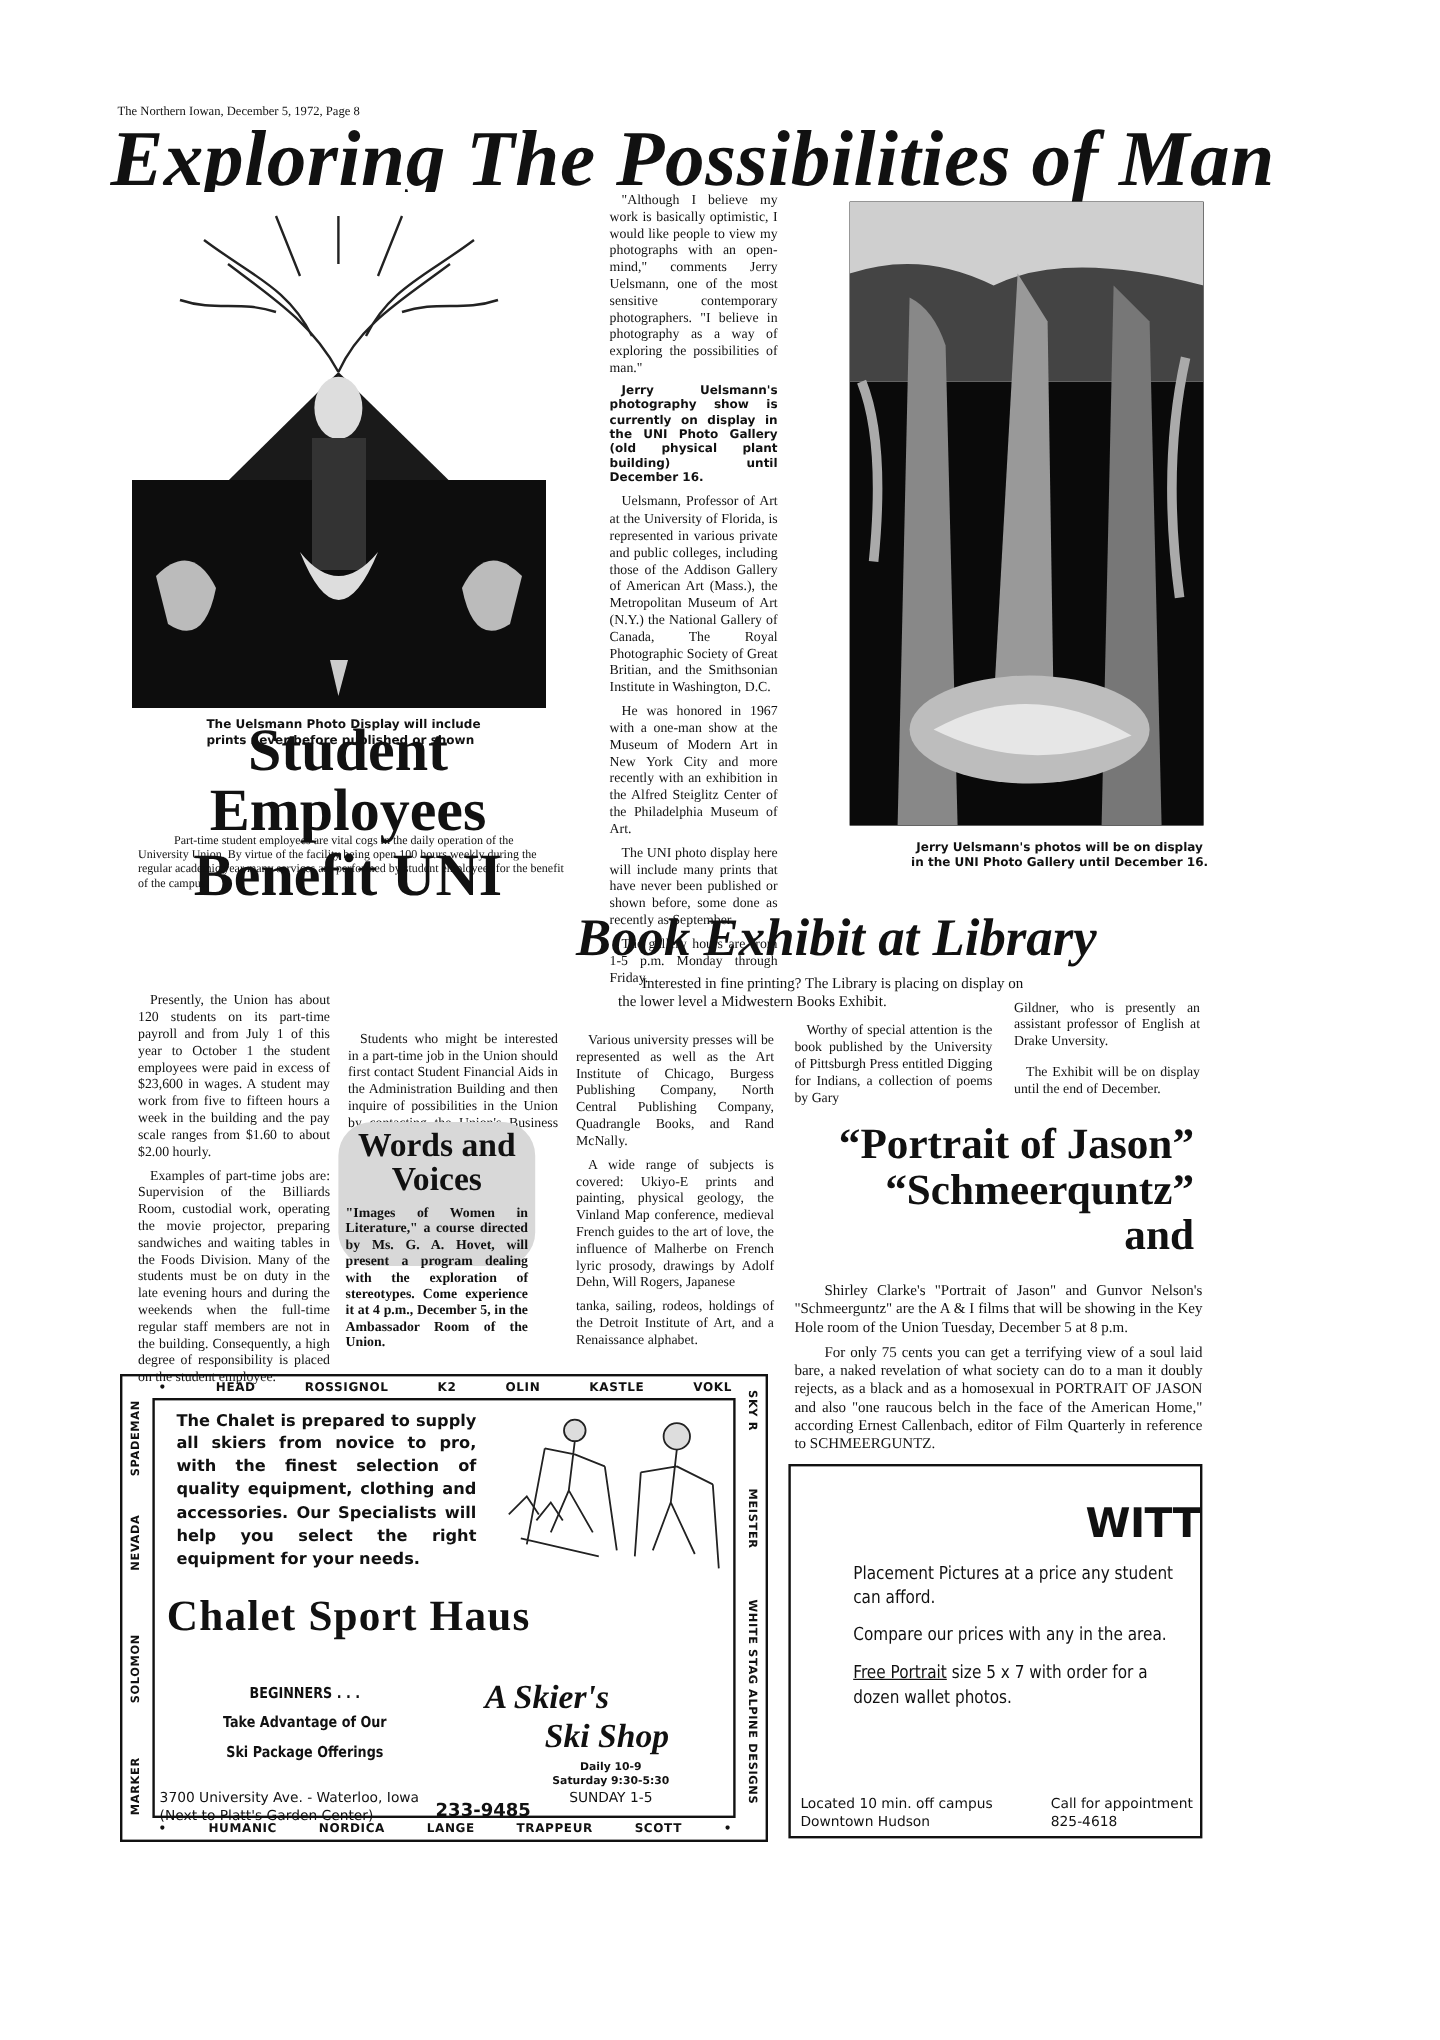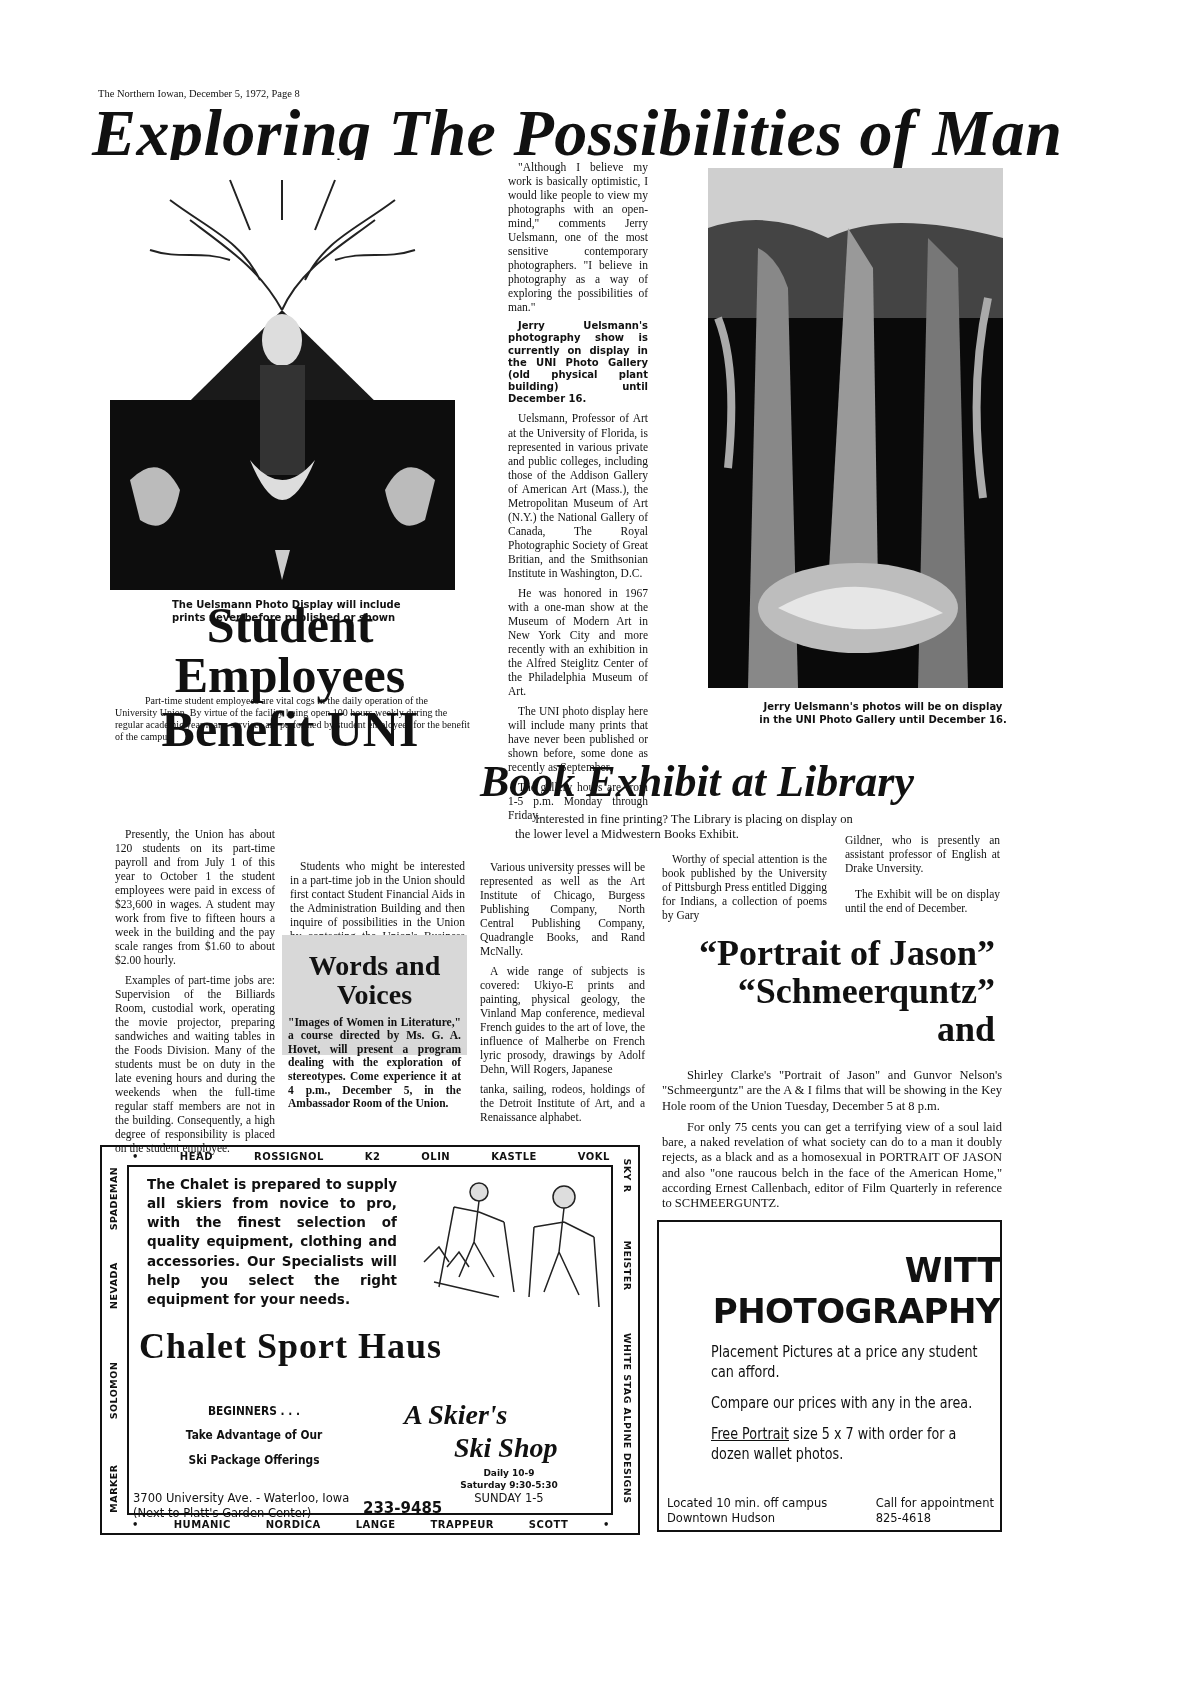--- a/index.html
+++ b/index.html
@@ -11,21 +11,21 @@
   .photo { background: #111; overflow: hidden; }
   .photo svg { width: 100%; height: 100%; display: block; }
   .caption { font-family: "DejaVu Sans", sans-serif; font-weight: bold; font-size: 10px; line-height: 1.3; }
   .col { font-size: 11.5px; line-height: 1.22; text-align: justify; }
   .col p { text-indent: 10px; margin-bottom: 6px; }
   .col p.bold { font-family: "DejaVu Sans", sans-serif; font-weight: bold; font-size: 10px; text-indent: 10px; }
   .headline-serif { font-weight: bold; text-align: center; line-height: 1; }
   .hl-student { left: 95px; top: 600px; width: 390px; font-size: 50px; }
   .intro { left: 115px; top: 695px; width: 355px; font-size: 10px; line-height: 1.2; }
   .intro p { text-indent: 30px; }
-  .words-box { left: 282px; top: 935px; width: 185px; height: 120px; background: #d8d8d8; padding: 16px 6px; }
+  .words-box { left: 282px; top: 935px; width: 164px; height: 120px; background: #d8d8d8; padding: 5px 6px; border-radius: 28px; }
   .words-title { font-size: 28px; font-weight: bold; text-align: center; line-height: 1.05; font-family: "Liberation Serif", serif; }
   .words-body { font-size: 11.5px; font-weight: bold; line-height: 1.18; text-align: justify; margin-top: 6px; }
   .book-hl { left: 480px; top: 760px; width: 520px; font-size: 44px; font-weight: bold; font-style: italic; white-space: nowrap; line-height: 1; }
   .book-intro { left: 515px; top: 812px; width: 340px; font-size: 12.5px; line-height: 1.2; }
   .book-intro p { text-indent: 20px; }
   .jason-hl { left: 655px; top: 935px; width: 340px; font-size: 36px; text-align: right; line-height: 1.05; font-weight: bold; }
   .ski-ad { left: 100px; top: 1145px; width: 540px; height: 390px; border: 2px solid #111; }
   .ski-inner { position: absolute; left: 25px; top: 18px; right: 25px; bottom: 18px; border: 2px solid #111; }
   .brand-top { position: absolute; left: 22px; right: 20px; top: 0px; height: 18px; display: flex; justify-content: space-between; align-items: center; font-family: "DejaVu Sans", sans-serif; font-weight: bold; font-size: 10px; letter-spacing: 0.5px; padding: 0 8px; }
   .brand-bot { top: auto; bottom: 0px; }
@@ -208,21 +208,20 @@
       <div>3700 University Ave. - Waterloo, Iowa</div>
       <div>(Next to Platt's Garden Center)</div>
     </div>
     <div class="phone">233-9485</div>
   </div>
 </div>
 
 <div class="abs witt-ad">
   <div class="witt-title">
     <div>WITT</div>
-    <div>PHOTOGRAPHY</div>
   </div>
   <div class="witt-body">
     <p>Placement Pictures at a price any student can afford.</p>
     <p>Compare our prices with any in the area.</p>
     <p><span class="underline">Free Portrait</span><span> size 5 x 7 with order for a dozen wallet photos.</span></p>
   </div>
   <div class="witt-foot">
     <div>
       <div>Located 10 min. off campus</div>
       <div>Downtown Hudson</div>

